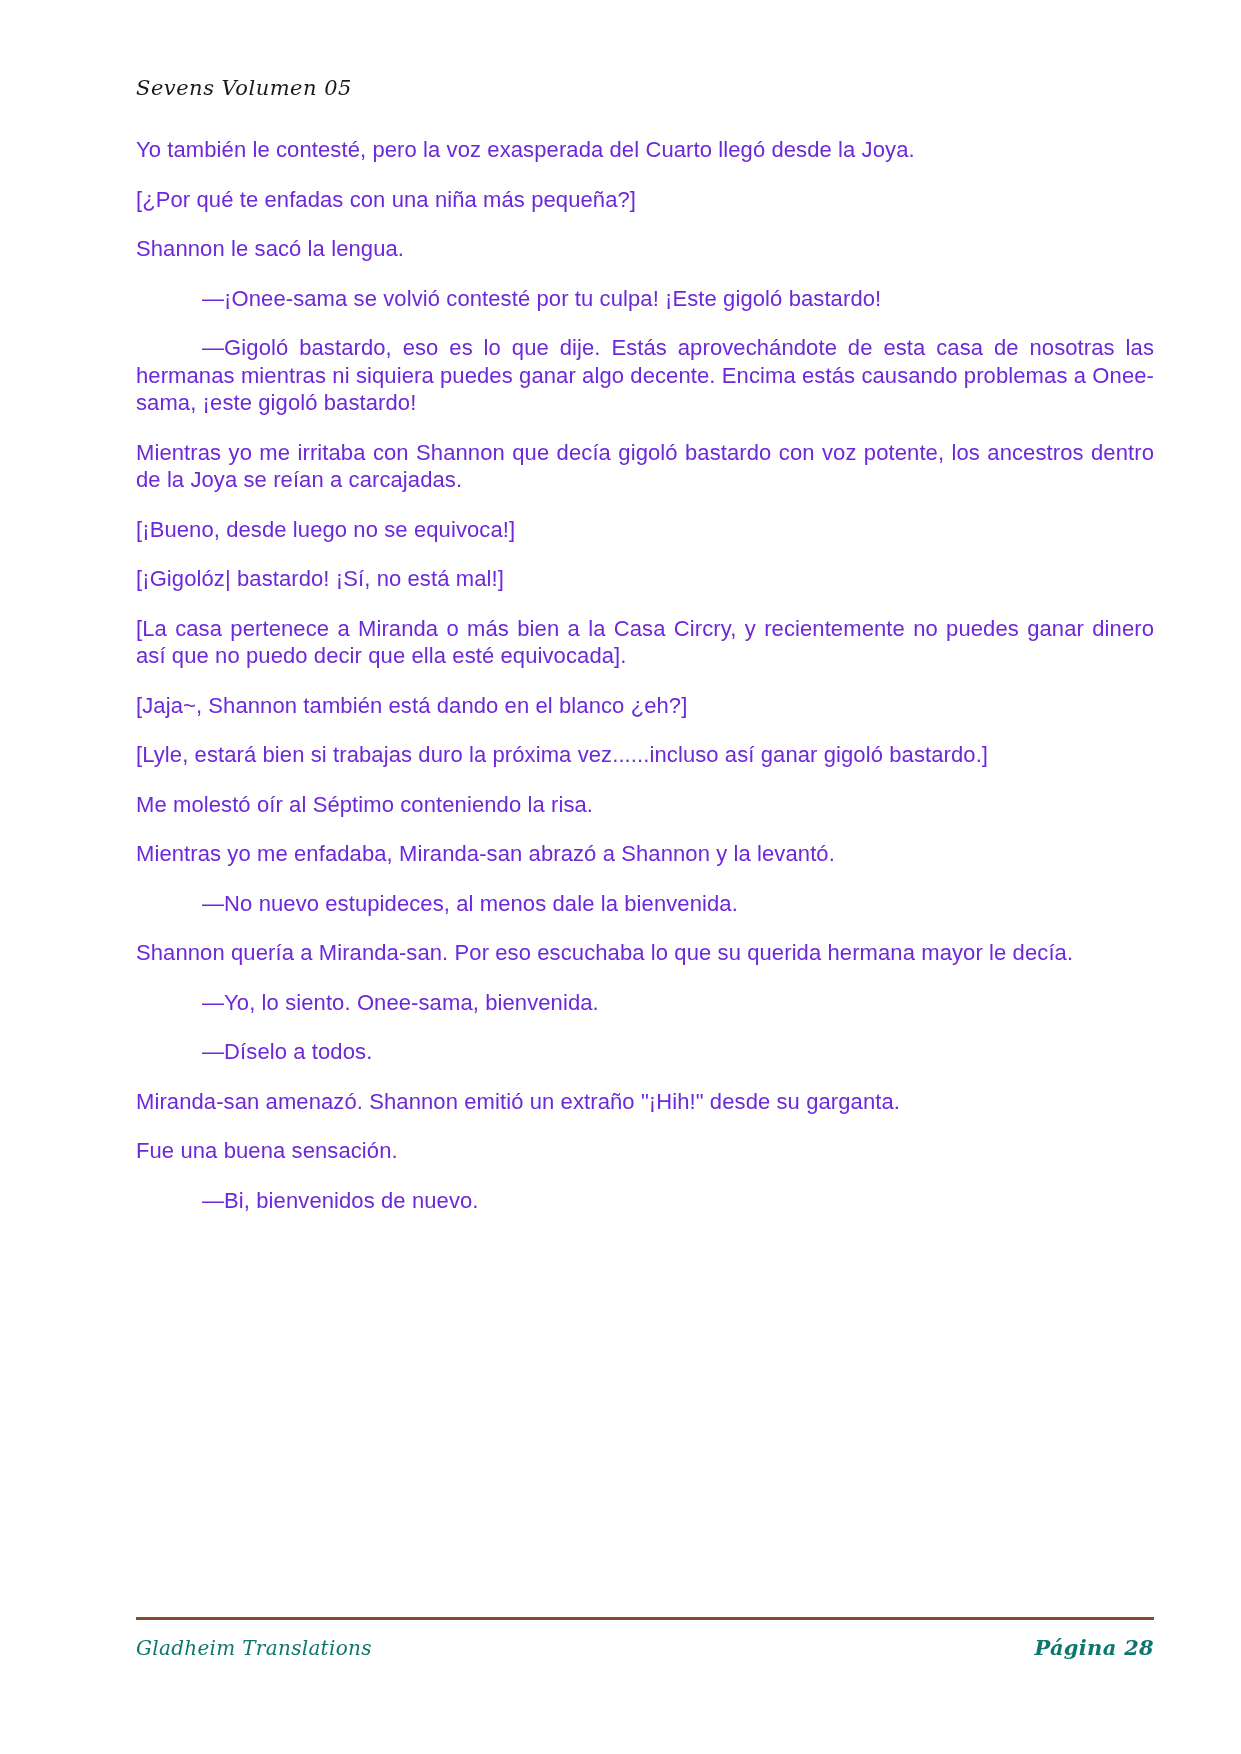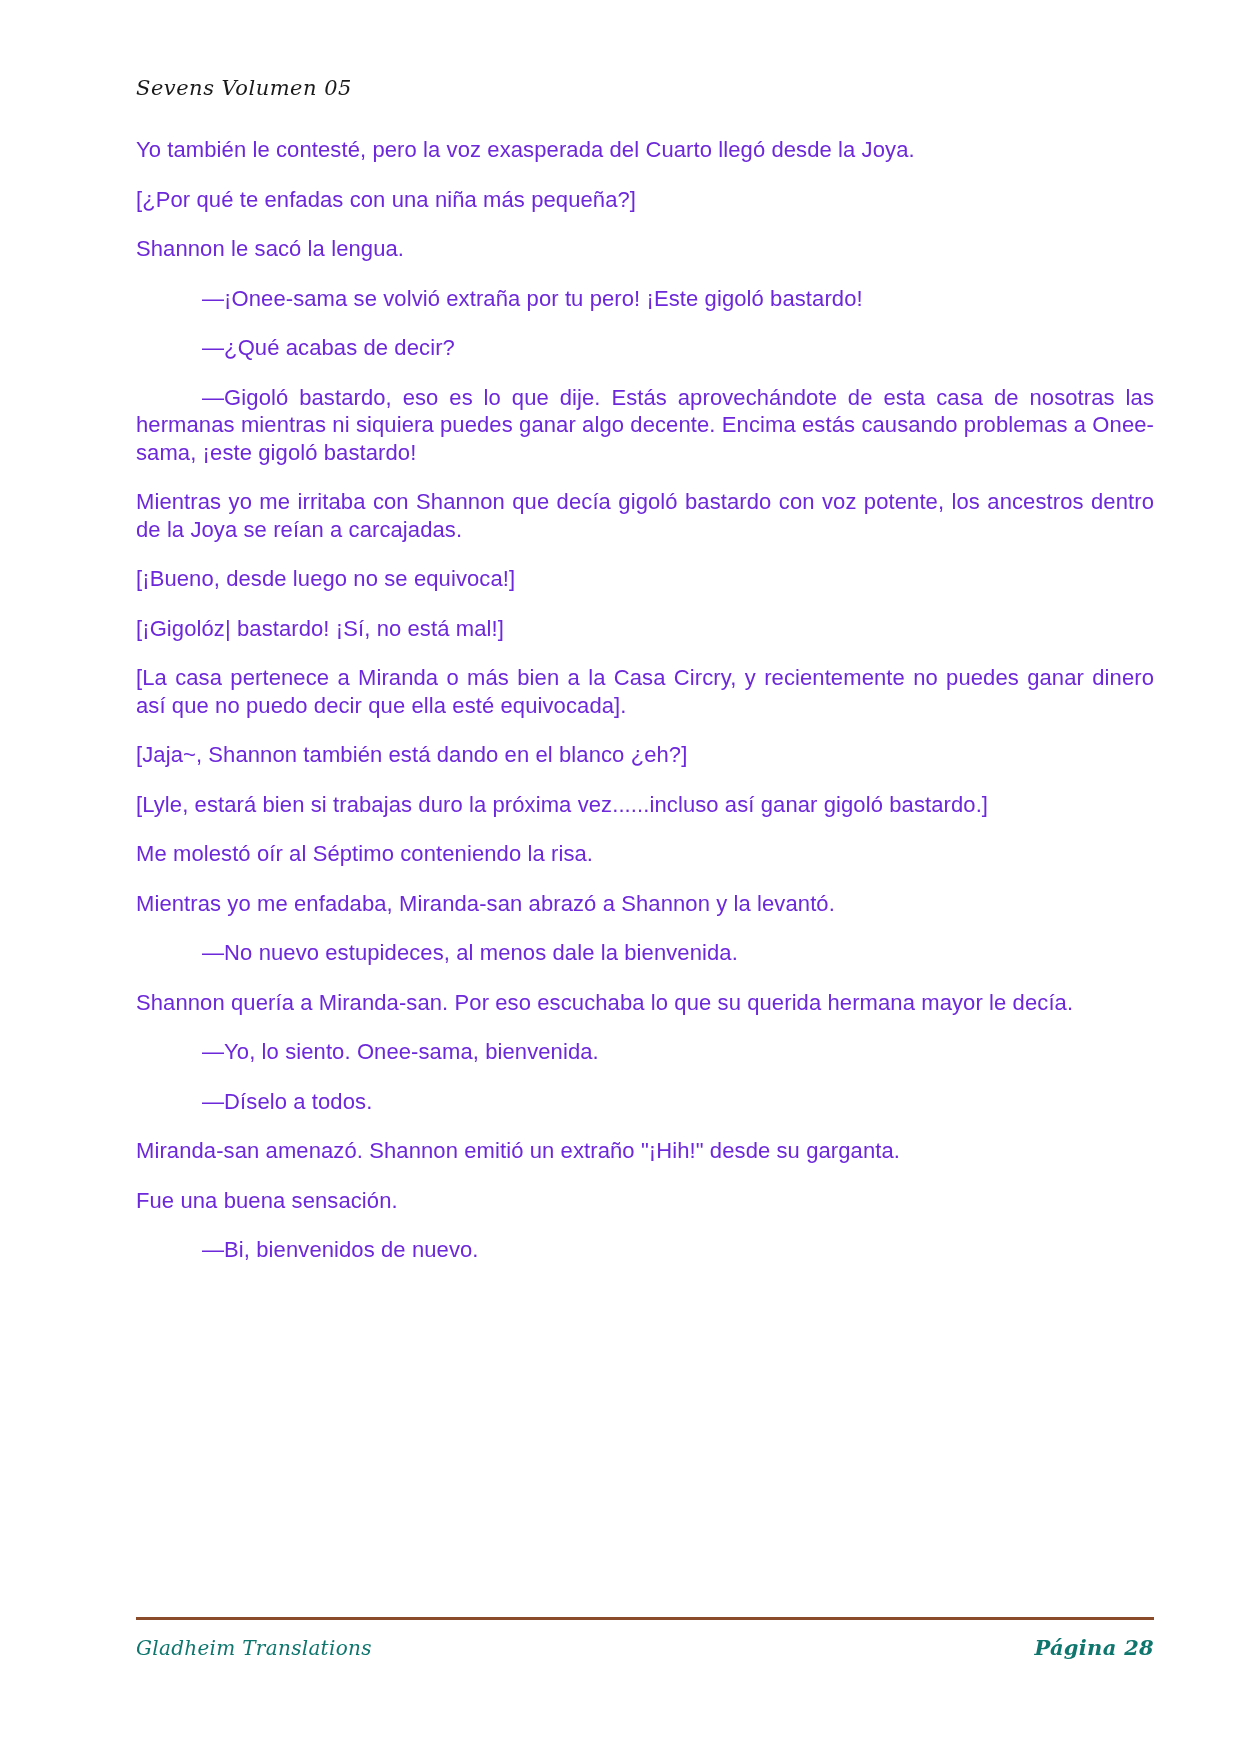--- a/index.html
+++ b/index.html
@@ -96,22 +96,21 @@
 <div class="page">
 
   <div class="header">
     <div class="header-title">Sevens Volumen 05</div>
   </div>
 
   <div class="content">
       <p class="para">Yo también le contesté, pero la voz exasperada del Cuarto llegó desde la Joya.</p>
       <p class="para left">[¿Por qué te enfadas con una niña más pequeña?]</p>
       <p class="para left">Shannon le sacó la lengua.</p>
-      <p class="para dialog">—¡Onee-sama se volvió extraña por tu pero! ¡Este gigoló bastardo!</p>
-      <p class="para dialog">—¿Qué acabas de decir?</p>
+      <p class="para dialog">—¡Onee-sama se volvió contesté por tu culpa! ¡Este gigoló bastardo!</p>
       <p class="para" style="text-indent: 66px;">—Gigoló bastardo, eso es lo que dije. Estás aprovechándote de esta casa de nosotras las hermanas mientras ni siquiera puedes ganar algo decente. Encima estás causando problemas a Onee-sama, ¡este gigoló bastardo!</p>
       <p class="para">Mientras yo me irritaba con Shannon que decía gigoló bastardo con voz potente, los ancestros dentro de la Joya se reían a carcajadas.</p>
       <p class="para left">[¡Bueno, desde luego no se equivoca!]</p>
       <p class="para left">[¡Gigolóz| bastardo! ¡Sí, no está mal!]</p>
       <p class="para">[La casa pertenece a Miranda o más bien a la Casa Circry, y recientemente no puedes ganar dinero así que no puedo decir que ella esté equivocada].</p>
       <p class="para left">[Jaja~, Shannon también está dando en el blanco ¿eh?]</p>
       <p class="para">[Lyle, estará bien si trabajas duro la próxima vez......incluso así ganar gigoló bastardo.]</p>
       <p class="para left">Me molestó oír al Séptimo conteniendo la risa.</p>
       <p class="para left">Mientras yo me enfadaba, Miranda-san abrazó a Shannon y la levantó.</p>
       <p class="para dialog">—No nuevo estupideces, al menos dale la bienvenida.</p>

